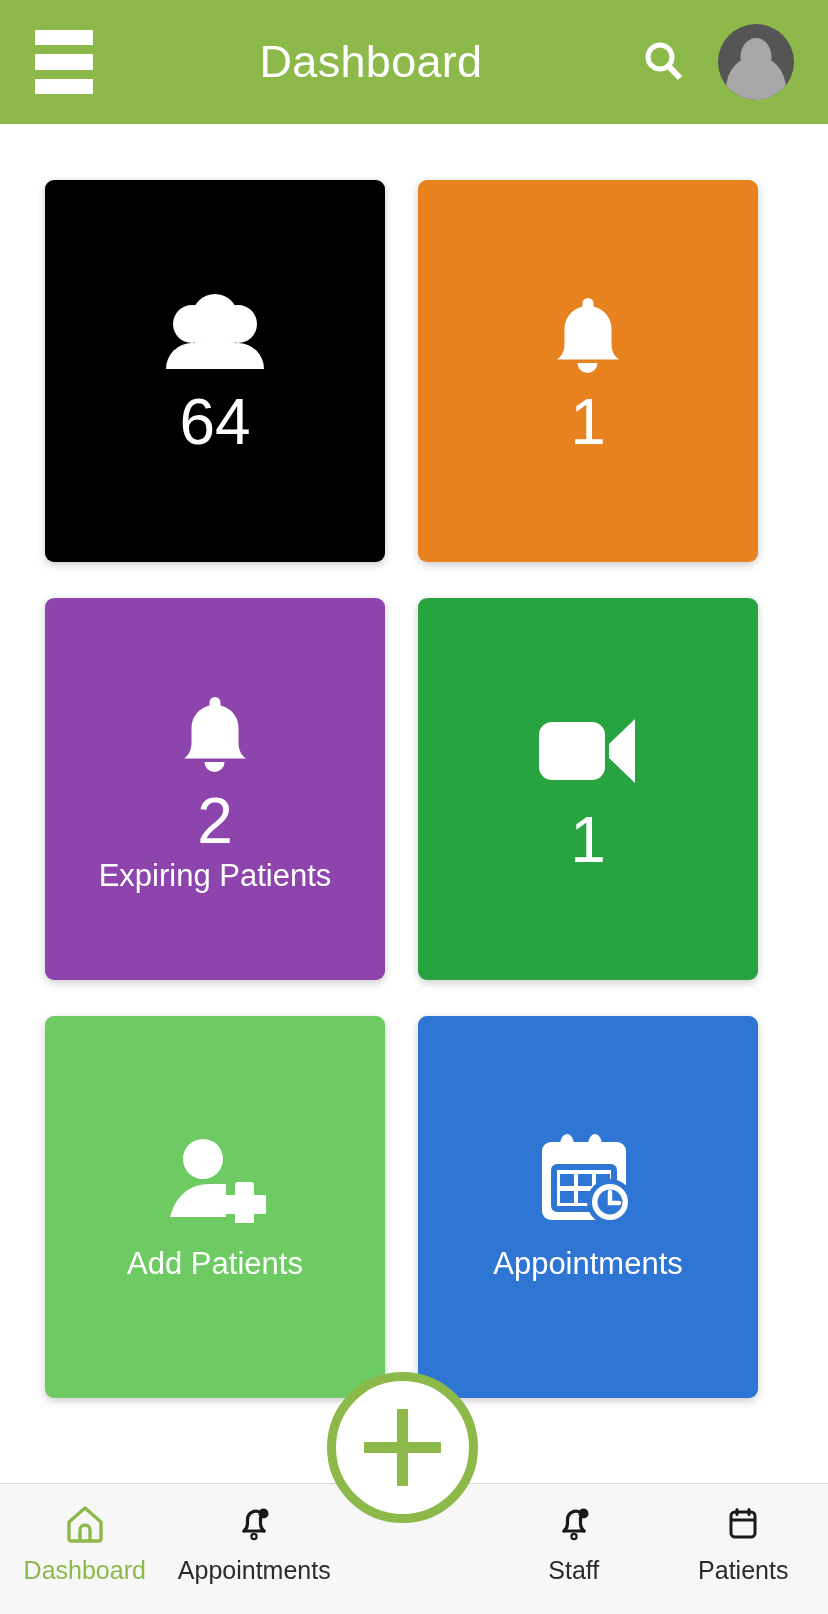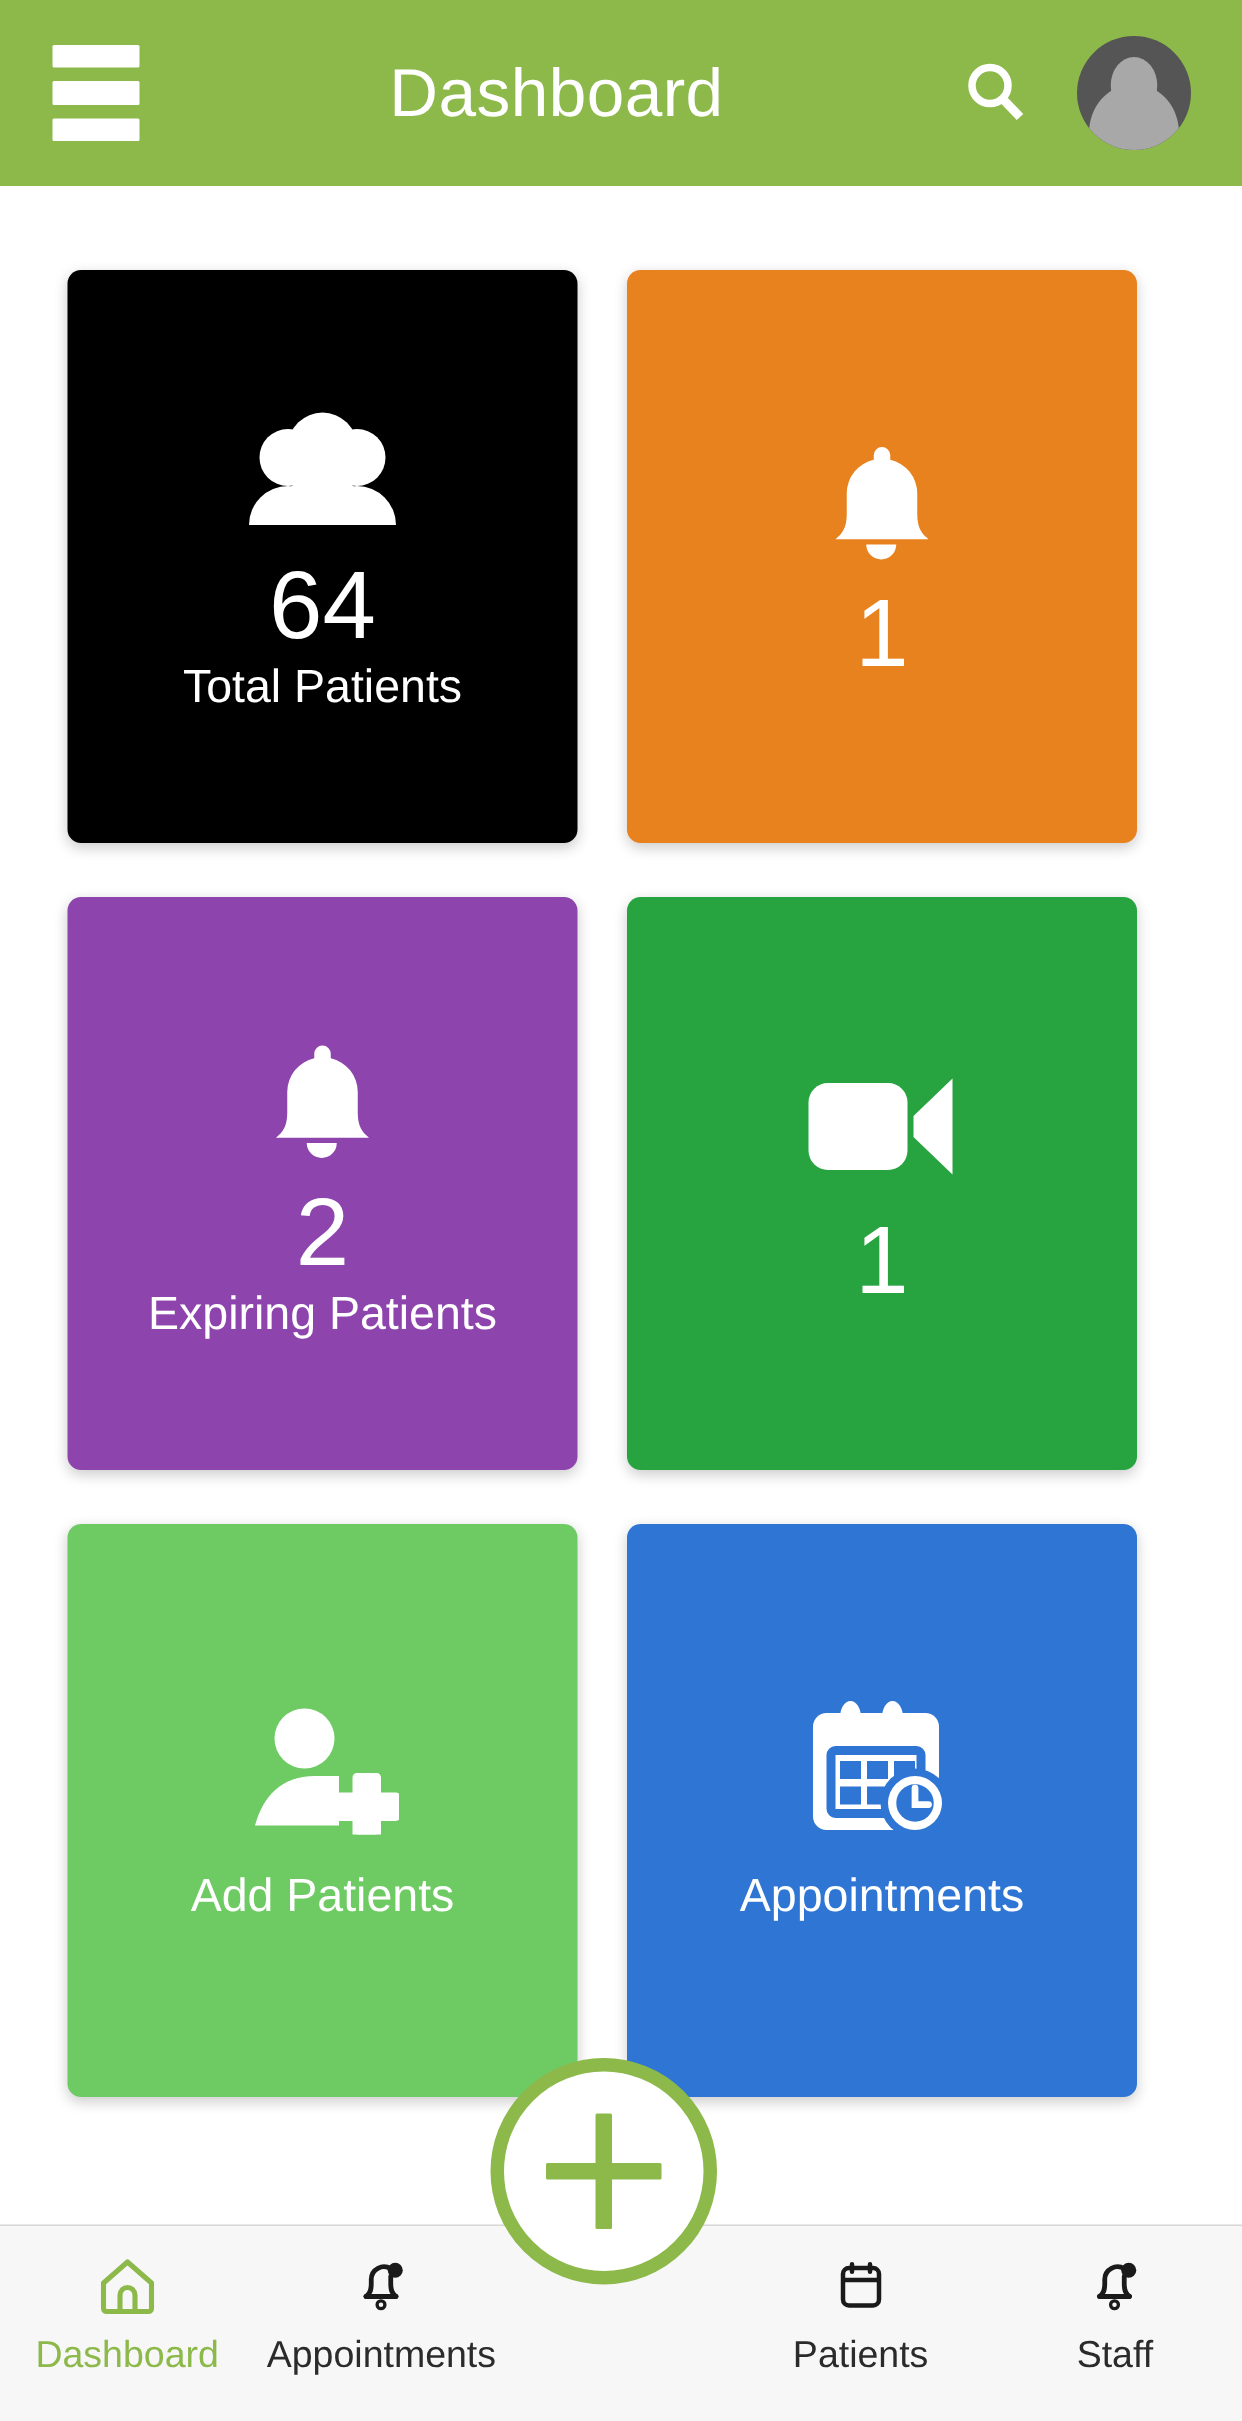--- a/index.html
+++ b/index.html
@@ -262,21 +262,20 @@
       <svg width="106" height="80" viewBox="0 0 106 80">
         <circle cx="30" cy="31" r="19" fill="#ffffff"></circle>
         <path d="M4 76 a26 26 0 0 1 52 0 z" fill="#ffffff"></path>
         <circle cx="76" cy="31" r="19" fill="#ffffff"></circle>
         <path d="M50 76 a26 26 0 0 1 52 0 z" fill="#ffffff"></path>
         <circle cx="53" cy="24" r="23" fill="#ffffff"></circle>
         <path d="M20 76 a33 33 0 0 1 66 0 z" fill="#ffffff"></path>
       </svg>
     </div>
     <div class="card-value">64</div>
-    <div class="card-label">Total Patients</div>
   </div>
 
   <div class="card" style="background-color: rgb(232, 130, 30);">
     <div class="card-icon">
       <svg width="86" height="86" viewBox="0 0 86 86">
         <path d="M43 8 a5.5 5.5 0 0 1 5.5 5.5 v3 a23 23 0 0 1 18 22.4 v14 c0 9 3 13 7.5 16.6 H12 c4.5-3.6 7.5-7.6 7.5-16.6 v-14 a23 23 0 0 1 18-22.4 v-3 A5.5 5.5 0 0 1 43 8 z" fill="#ffffff"></path>
         <path d="M33 73 a10 10 0 0 0 20 0 z" fill="#ffffff" transform="translate(-0.5,0)"></path>
       </svg>
     </div>
     <div class="card-value">1</div>
@@ -367,34 +366,34 @@
       </svg>
     </div>
     <div class="nav-label">Appointments</div>
   </div>
 
   <div class="nav-spacer"></div>
 
   <div class="nav-item">
     <div class="nav-icon">
       <svg width="42" height="42" viewBox="0 0 42 42">
-        <rect x="9" y="9" width="24" height="25" rx="4" fill="none" stroke="#1a1a1a" stroke-width="3"></rect>
-        <path d="M9 17 h24" stroke="#1a1a1a" stroke-width="3"></path>
-        <path d="M15 6.5 v5 M27 6.5 v5" stroke="#1a1a1a" stroke-width="3" stroke-linecap="round"></path>
-      </svg>
-    </div>
-    <div class="nav-label">Patients</div>
-  </div>
-
-  <div class="nav-item">
-    <div class="nav-icon">
-      <svg width="42" height="42" viewBox="0 0 42 42">
         <path d="M11 28 c3-2 3.5-4.5 3.5-8.5 v-3 a8.5 8.5 0 0 1 13-7" fill="none" stroke="#1a1a1a" stroke-width="3.2" stroke-linecap="round"></path>
         <path d="M11 28 h20" stroke="#1a1a1a" stroke-width="3.2" stroke-linecap="round"></path>
         <path d="M27.5 14.5 v5 c0 4 .5 6.5 3.5 8.5" fill="none" stroke="#1a1a1a" stroke-width="3.2" stroke-linecap="round"></path>
         <circle cx="30.5" cy="10.5" r="5" fill="#1a1a1a"></circle>
         <circle cx="21" cy="33.5" r="2.6" fill="none" stroke="#1a1a1a" stroke-width="2.2"></circle>
       </svg>
     </div>
     <div class="nav-label">Staff</div>
   </div>
 
+  <div class="nav-item">
+    <div class="nav-icon">
+      <svg width="42" height="42" viewBox="0 0 42 42">
+        <rect x="9" y="9" width="24" height="25" rx="4" fill="none" stroke="#1a1a1a" stroke-width="3"></rect>
+        <path d="M9 17 h24" stroke="#1a1a1a" stroke-width="3"></path>
+        <path d="M15 6.5 v5 M27 6.5 v5" stroke="#1a1a1a" stroke-width="3" stroke-linecap="round"></path>
+      </svg>
+    </div>
+    <div class="nav-label">Patients</div>
+  </div>
+
 </div>
 
 </body></html>

